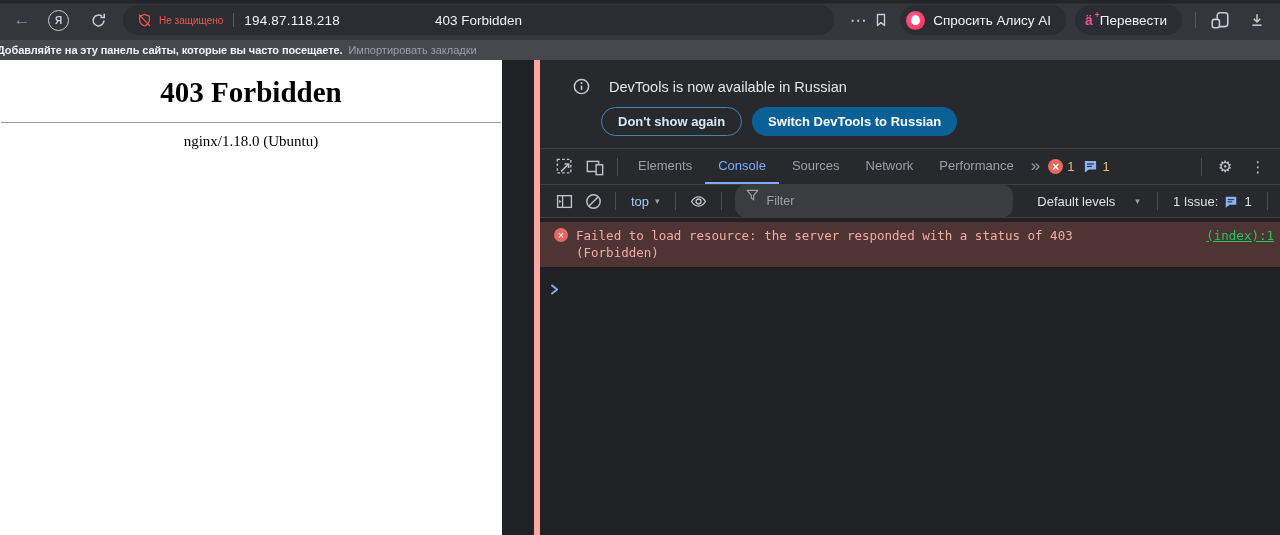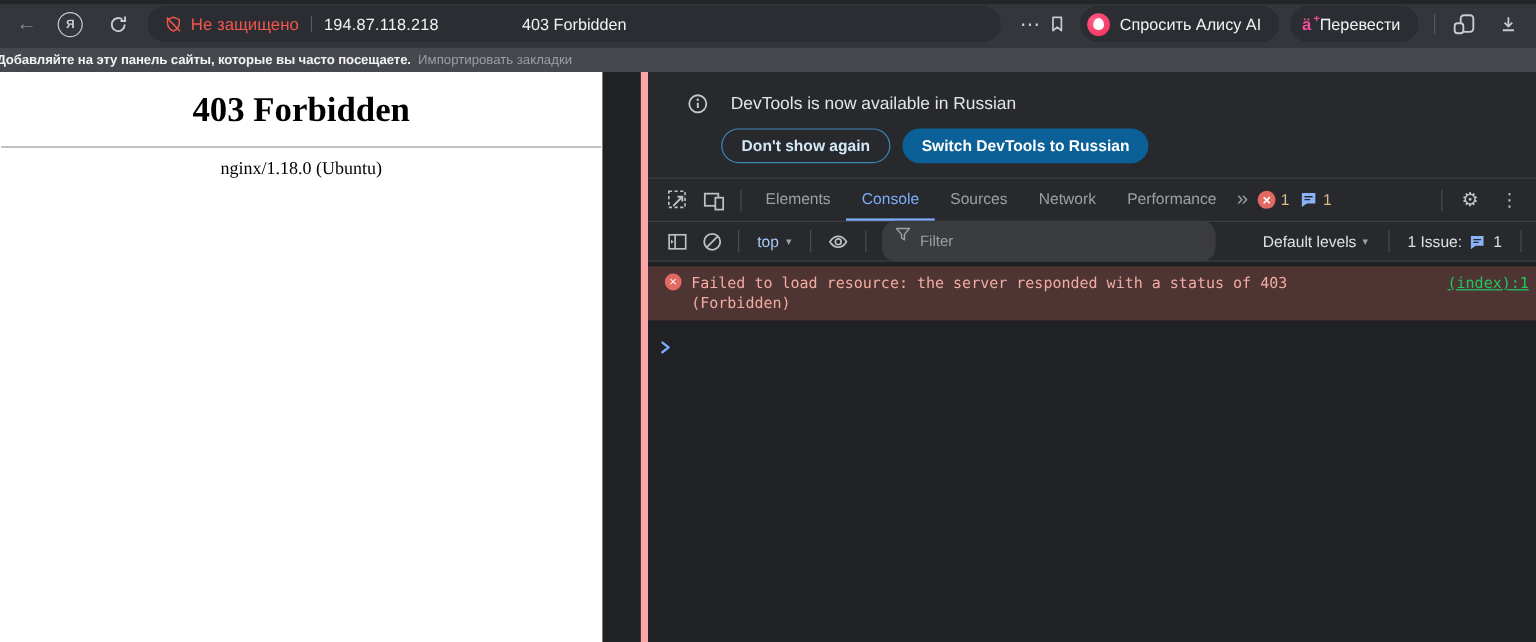--- a/index.html
+++ b/index.html
@@ -11,21 +11,21 @@
   .toolbar{position:absolute;top:0;left:0;width:1280px;height:40px;
     background:linear-gradient(#232529 0px,#232529 3px,#34363c 4px);
     display:flex;align-items:center;box-sizing:border-box;}
   .tb-icon{color:#c9ccd1;display:flex;align-items:center;justify-content:center;flex:0 0 auto;}
   .back{margin-left:12px;font-size:17px;color:#85898f;width:20px;}
   .profile{margin-left:16px;width:19px;height:19px;border:1.6px solid #c9ccd1;border-radius:50%;
     font-size:10px;font-weight:700;color:#c9ccd1;display:flex;align-items:center;justify-content:center;}
   .reload{margin-left:20px;width:18px;}
   .addressbar{position:relative;flex:1 1 auto;height:30px;margin:0 10px 0 16px;border-radius:15px;
     background:#2b2d33;display:flex;align-items:center;padding:0 14px;box-sizing:border-box;min-width:0;}
-  .sec-chip{display:flex;align-items:center;gap:7px;color:#f0564e;font-size:14px;}
+  .sec-chip{display:flex;align-items:center;gap:7px;color:#f0564e;font-size:10px;}
   .bar-divider{width:1px;height:14px;background:#565a61;margin:0 10px;}
   .url-text{color:#f1f2f4;font-size:13.5px;letter-spacing:.2px;}
   .tab-title{position:absolute;left:50%;transform:translateX(-50%);color:#f1f2f4;font-size:13.5px;white-space:nowrap;}
   .ellipsis{font-size:17px;margin:0 0 0 2px;width:24px;color:#c9ccd1;}
   .bm-icon{width:22px;margin-right:8px;}
   .pill{height:30px;border-radius:15px;background:#2b2d33;display:flex;align-items:center;
     color:#f1f2f4;font-size:13.5px;white-space:nowrap;flex:0 0 auto;}
   .alice-pill{padding:0 15px 0 6px;gap:8px;margin-right:9px;}
   .alice-badge{width:19px;height:19px;border-radius:50%;background:radial-gradient(circle at 35% 30%,#ff5d86,#f42e59);
     display:flex;align-items:center;justify-content:center;}
@@ -87,21 +87,21 @@
   .dt-ctoolbar{height:33px;background:#28292c;border-bottom:1px solid #3c4043;
     display:flex;align-items:center;padding:0 10px;box-sizing:border-box;}
   .ctx-select{display:flex;align-items:center;gap:6px;margin:0 8px;color:#a8c7fa;font-size:13px;}
   .caret{font-size:9px;color:#9aa0a6;}
   .filter-wrap{position:relative;margin-left:6px;}
   .filter-input{width:278px;height:34px;border-radius:12px;border:none;background:#3b3c40;
     color:#dadce0;font-size:12.5px;padding:0 10px 0 32px;box-sizing:border-box;outline:none;
     font-family:"Liberation Sans",sans-serif;}
   .filter-input::placeholder{color:#9aa0a6;}
   .funnel{position:absolute;left:11px;top:5px;color:#9aa0a6;}
-  .levels{display:flex;align-items:center;gap:5px;color:#dde1e5;font-size:13px;margin-right:10px;margin-left:auto;}
+  .levels{display:flex;align-items:center;gap:20px;color:#dde1e5;font-size:13px;margin-right:10px;margin-left:auto;}
   .issues{display:flex;align-items:flex-end;gap:6px;color:#dde1e5;font-size:13px;margin:0 8px;}
 
   
   .console-area{background:#202124;}
   .err-row{margin-top:4px;background:#4e3534;padding:5px 8px 6px;display:flex;align-items:flex-start;
     font-family:"DejaVu Sans Mono",monospace;font-size:12.5px;line-height:17px;color:#f2aba1;}
   .err-msg-icon{flex:0 0 auto;width:14px;height:14px;border-radius:50%;background:#e46962;color:#fff;
     display:flex;align-items:center;justify-content:center;margin:1px 8px 0 6px;}
   .err-msg-icon::before{content:"×";font-size:11px;line-height:1;font-family:"Liberation Sans",sans-serif;}
   .err-text{flex:1 1 auto;min-width:0;}

